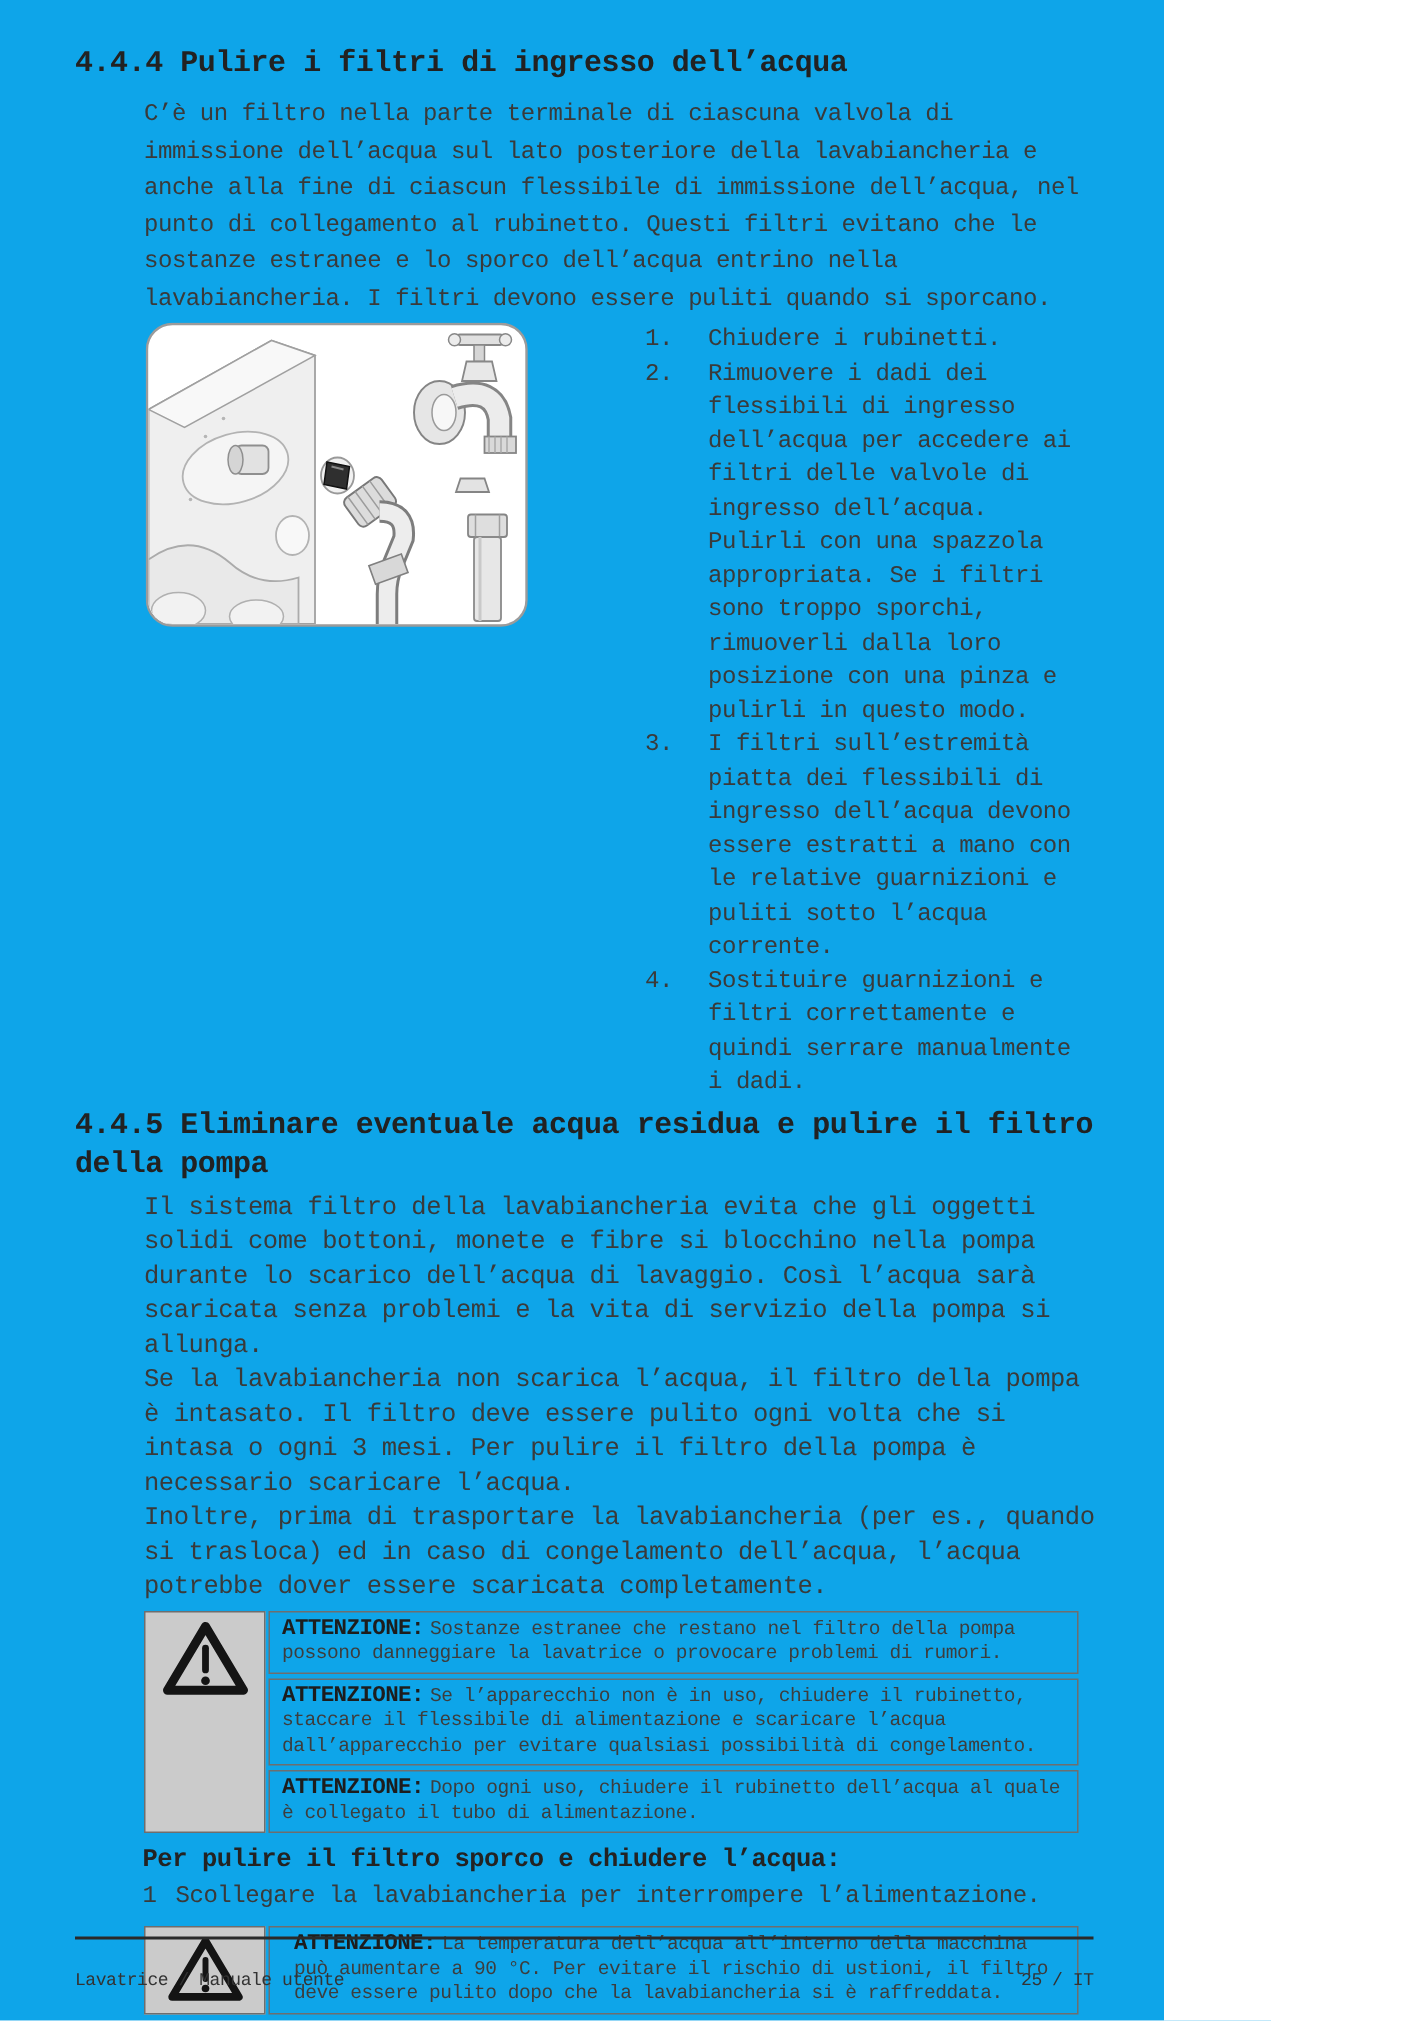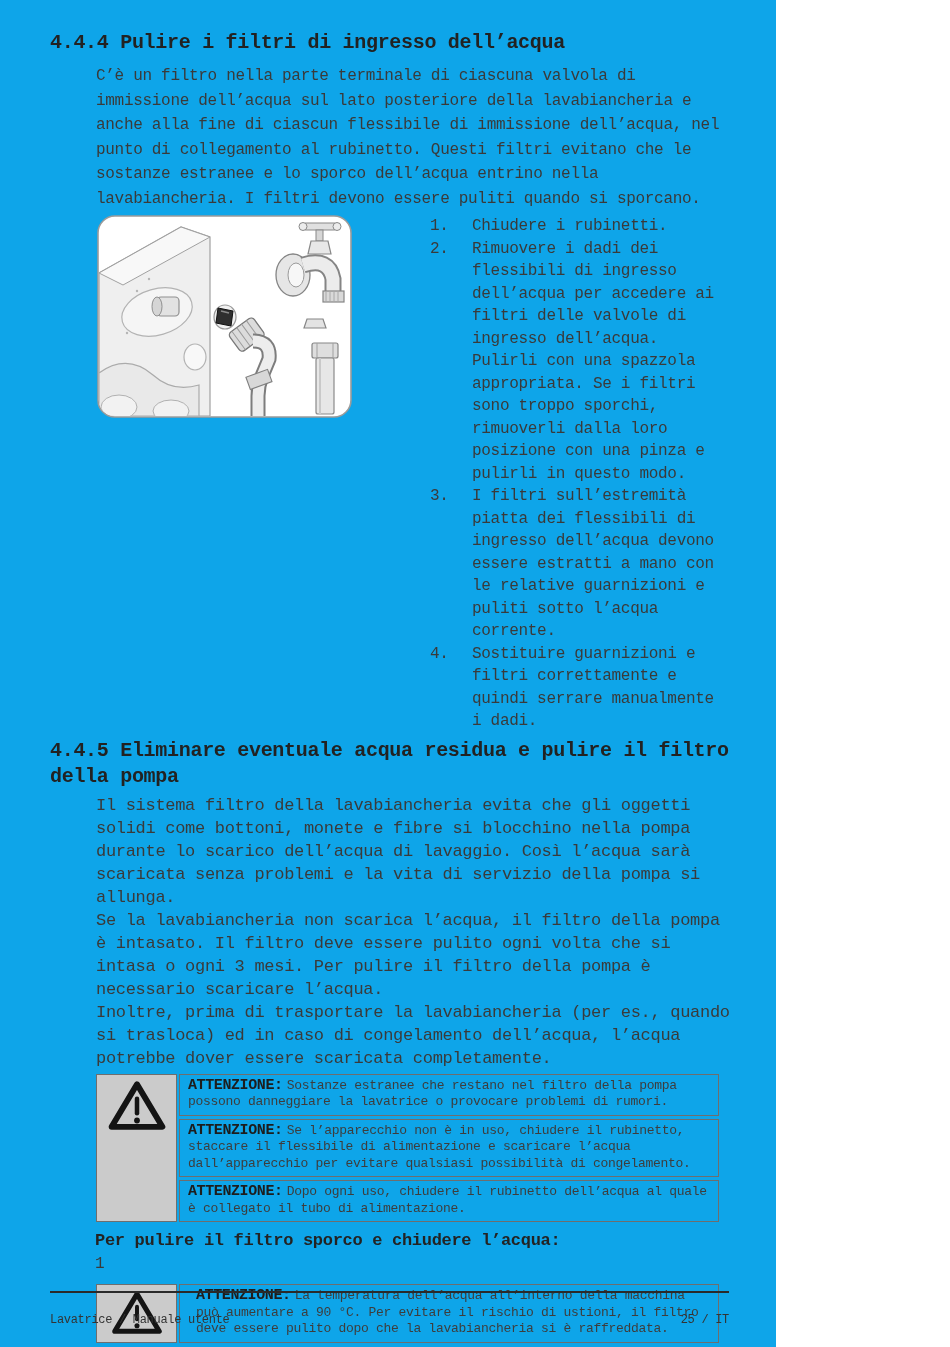--- a/index.html
+++ b/index.html
@@ -191,20 +191,21 @@
         <div class="warn-row">
           <span class="warn-label">ATTENZIONE:</span><span>Dopo ogni uso, chiudere il rubinetto dell’acqua al quale è collegato il tubo di alimentazione.</span>
         </div>
       </div>
     </div>
 
     <div class="sub-bold">Per pulire il filtro sporco e chiudere l’acqua:</div>
 
     <div class="step-line">
       <span class="snum">1</span>
+      <span>Scollegare la lavabiancheria per interrompere l’alimentazione.</span>
     </div>
 
     <div class="warnbox" style="margin-top:8px;">
       <div class="warn-icon-col center">
         <svg width="54" height="46" viewBox="0 0 64 58">
           <path d="M32,5 L60,52 L4,52 Z" fill="none" stroke="#141414" stroke-width="6.5" stroke-linejoin="round"></path>
           <line x1="32" y1="21" x2="32" y2="37" stroke="#141414" stroke-width="5" stroke-linecap="round"></line>
           <circle cx="32" cy="45" r="3.2" fill="#141414"></circle>
         </svg>
       </div>

